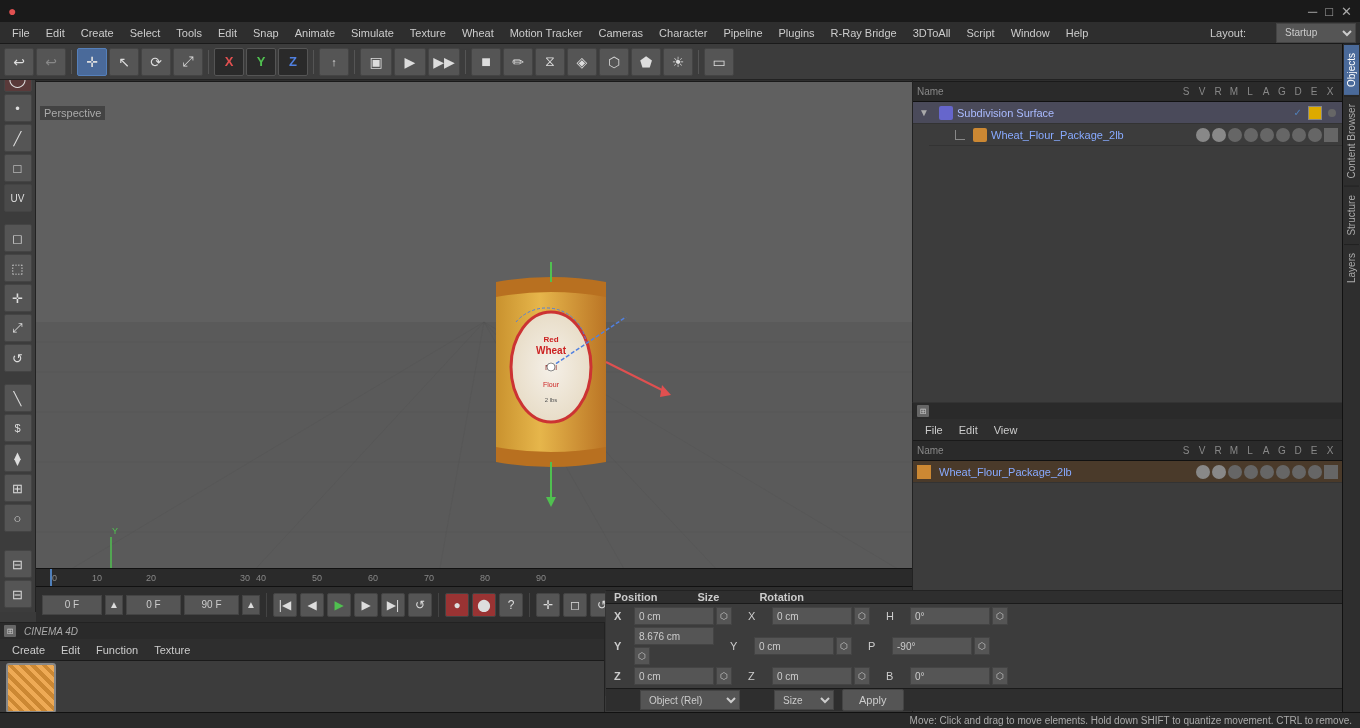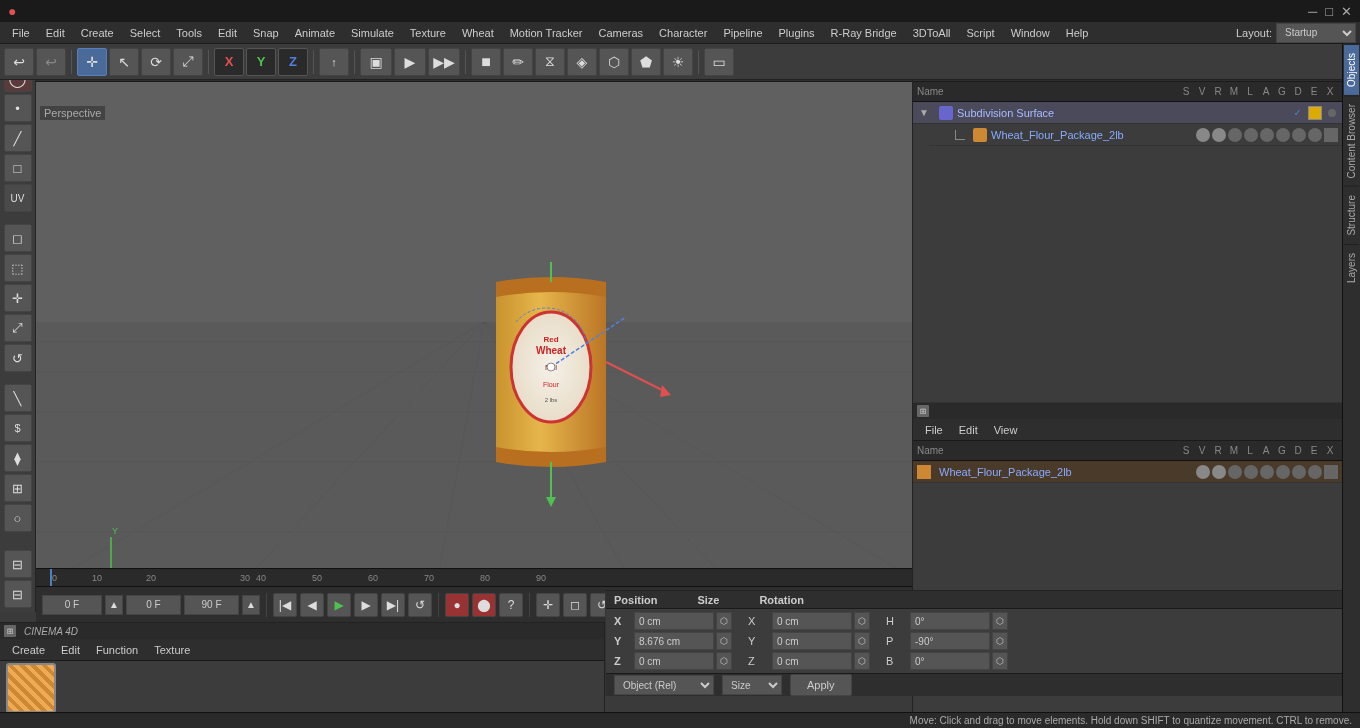--- a/index.html
+++ b/index.html
@@ -64,21 +64,21 @@
     #matpanel { position: absolute; left: 0; top: 590px; width: 600px; height: 138px; background: #3c3c3c; border-top: 1px solid #222; display: flex; flex-direction: column; }
     .mat-item { display: flex; flex-direction: column; align-items: center; gap: 3px; cursor: pointer; }
     .mat-preview { width: 50px; height: 50px; border: 2px solid #666; border-radius: 3px; overflow: hidden; }
     .mat-name { font-size: 10px; color: #ccc; text-align: center; }
 
     
     #coordpanel { position: absolute; left: 600px; top: 590px; width: 745px; height: 138px; background: #3c3c3c; border-top: 1px solid #222; border-left: 1px solid #222; display: flex; flex-direction: column; }
     .coord-row { display: flex; align-items: center; gap: 8px; }
     .coord-label { width: 12px; color: #ccc; font-size: 11px; font-weight: bold; }
     .coord-input { width: 80px; height: 18px; background: #555; border: 1px solid #444; color: #ccc; font-size: 10px; padding: 0 4px; }
-    .coord-dropdown { height: 20px; background: #555; border: 1px solid #444; color: #ccc; font-size: 10px; padding: 0 4px; }
+    .coord-dropdown { height: 20px; background: #555; border: 1px solid #444; color: #ccc; font-size: 10px; padding: 0 4px; margin-left: 26px; }
     .apply-btn { height: 22px; background: #555; border: 1px solid #444; color: #ccc; font-size: 11px; padding: 0 16px; cursor: pointer; border-radius: 2px; }
 
     
     #statusbar { position: absolute; bottom: 0; left: 0; right: 0; height: 16px; background: #2a2a2a; display: flex; align-items: center; padding: 0 8px; border-top: 1px solid #111; justify-content: flex-end; }
     #statusbar-text { font-size: 10px; color: #aaa; }
 
     
     .objlist-row { display: flex; align-items: center; height: 22px; gap: 4px; padding: 0 4px; border-bottom: 1px solid #333; }
     .objlist-indent { margin-left: 16px; }
     .objlist-icon { width: 14px; height: 14px; border-radius: 2px; flex-shrink: 0; }
@@ -504,21 +504,21 @@
       </div>
       <span style="width:16px; font-size:11px; color:#ccc; margin-left:8px;">H</span>
       <div style="display:flex; align-items:center; gap:2px;">
         <input class="coord-input" value="0°" style="">
         <div style="width:16px; height:18px; background:#555; border:1px solid #444; display:flex; align-items:center; justify-content:center; font-size:9px; cursor:pointer;">⬡</div>
       </div>
     </div>
 
     <div class="coord-row">
       <span class="coord-label">Y</span>
-      <div style="display:flex; align-items:center; gap:2px;">
+      <div style="display:flex; align-items:flex-start; gap:2px;flex-direction:column;">
         <input class="coord-input" value="8.676 cm" style="">
         <div style="width:16px; height:18px; background:#555; border:1px solid #444; display:flex; align-items:center; justify-content:center; font-size:9px; cursor:pointer;">⬡</div>
       </div>
       <span style="width:16px; font-size:11px; color:#ccc; margin-left:8px;">Y</span>
       <div style="display:flex; align-items:center; gap:2px;">
         <input class="coord-input" value="0 cm" style="">
         <div style="width:16px; height:18px; background:#555; border:1px solid #444; display:flex; align-items:center; justify-content:center; font-size:9px; cursor:pointer;">⬡</div>
       </div>
       <span style="width:16px; font-size:11px; color:#ccc; margin-left:8px;">P</span>
       <div style="display:flex; align-items:center; gap:2px;">

